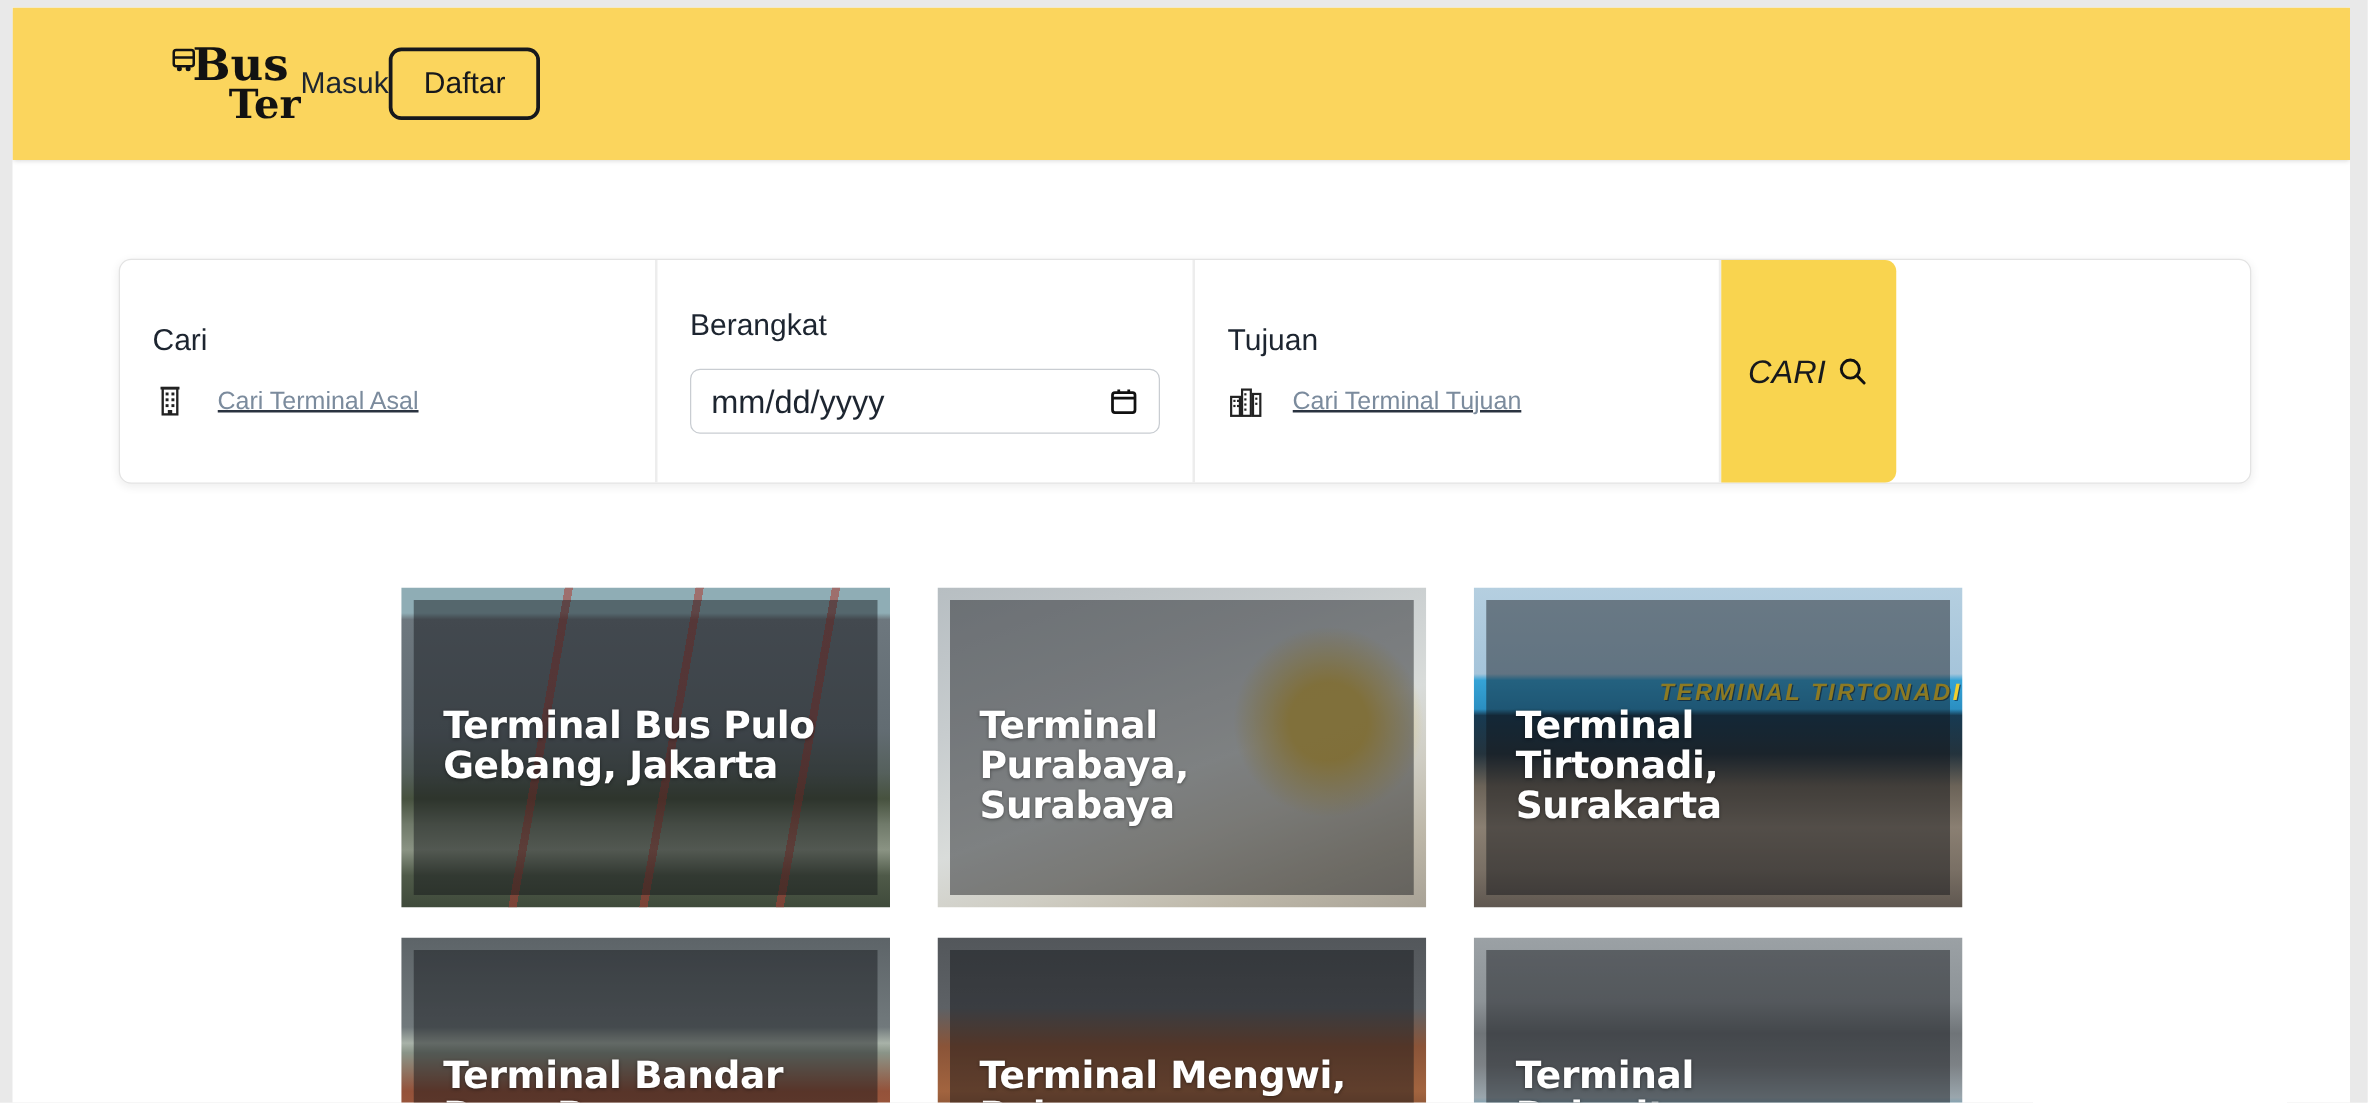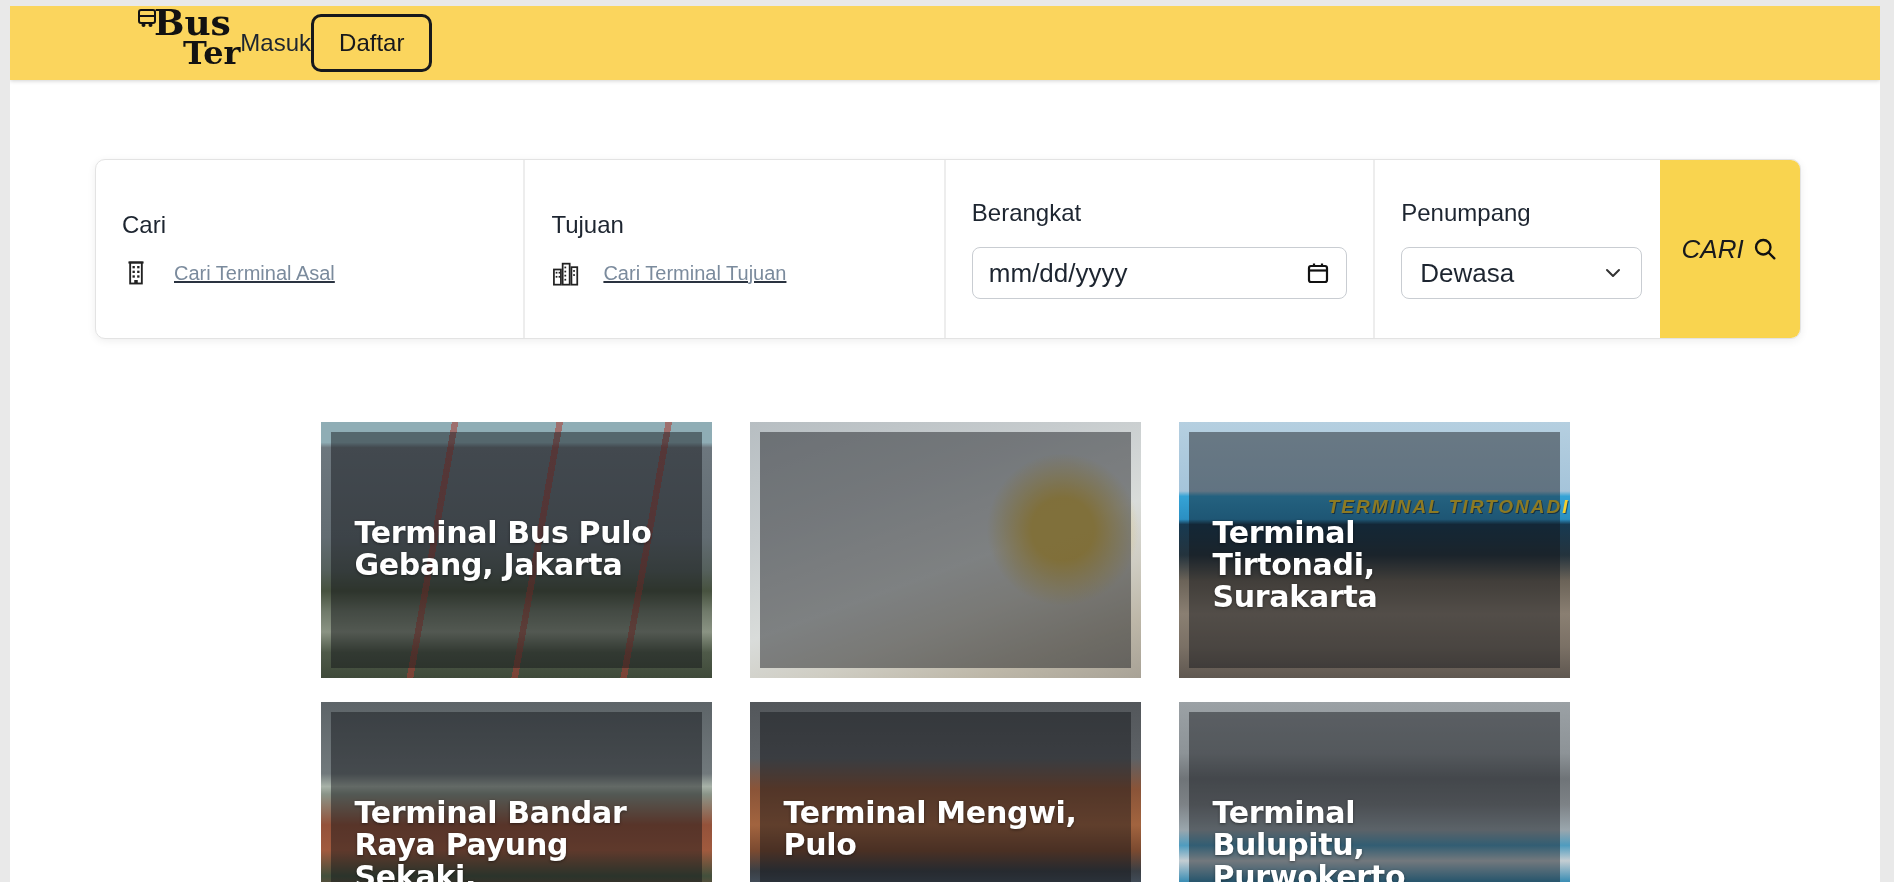--- a/index.html
+++ b/index.html
@@ -2,21 +2,21 @@
 <html><head>
 <meta charset="utf-8">
 <style>
   * { margin:0; padding:0; box-sizing:border-box; }
   html,body { width:1894px; height:882px; overflow:hidden;
     font-family:"Liberation Sans","DejaVu Sans",sans-serif; background:#e9e9e9; }
   .viewport { position:absolute; left:10px; top:6px; right:14px; bottom:0;
     background:#ffffff; overflow:hidden; }
 
   
-  .header { height:74px; background:#fbd55d; display:flex; 
+  .header { height:122px; background:#fbd55d; display:flex; align-items:center;
     padding:0 97px 0 125px; box-shadow:0 1px 4px rgba(0,0,0,.18); }
   .logo { font-family:"DejaVu Serif","Liberation Serif",serif; font-weight:bold;
     color:#121212; line-height:.9; cursor:pointer; }
   .logo-l1 { display:flex; align-items:center; font-size:36px; }
   .logo-l1 svg { margin-right:-5px; margin-top:-8px; }
   .logo-l2 { font-size:32px; padding-left:48px; margin-top:1px; }
   .nav { flex:1; display:flex; justify-content:center; gap:28px; }
   .nav a { font-size:24px; color:#1d2530; text-decoration:none; cursor:pointer; }
   .auth { display:flex; align-items:center; }
   .masuk { font-size:24px; color:#1d2530; cursor:pointer; text-decoration:none; }
@@ -124,20 +124,33 @@
           <rect x="9" y="10" width="2" height="2" fill="#222"></rect>
             <rect x="13" y="10" width="2" height="2" fill="#222"></rect>
           <rect x="9" y="14" width="2" height="2" fill="#222"></rect>
             <rect x="13" y="14" width="2" height="2" fill="#222"></rect>
           <rect x="10.5" y="18" width="3" height="3" fill="#222"></rect>
         </svg>
         <input class="text-input" type="text" placeholder="Cari Terminal Asal" style="">
       </div>
     </div>
 
+    <div class="field f-berangkat">
+      <div class="field-label">Berangkat</div>
+      <div class="date-box">
+        <span>mm/dd/yyyy</span>
+        <svg width="24" height="24" viewBox="0 0 24 24">
+          <rect x="3" y="5" width="18" height="16" rx="2" fill="none" stroke="#111" stroke-width="2.2"></rect>
+          <line x1="3" y1="9.5" x2="21" y2="9.5" stroke="#111" stroke-width="2.2"></line>
+          <line x1="8" y1="2.5" x2="8" y2="6" stroke="#111" stroke-width="2.2"></line>
+          <line x1="16" y1="2.5" x2="16" y2="6" stroke="#111" stroke-width="2.2"></line>
+        </svg>
+      </div>
+    </div>
+
     <div class="field f-tujuan">
       <div class="field-label">Tujuan</div>
       <div class="input-row">
         <svg width="28" height="28" viewBox="0 0 24 24">
           <rect x="2.5" y="9" width="6" height="13" fill="none" stroke="#222" stroke-width="1.5"></rect>
           <rect x="10" y="4" width="6" height="18" fill="none" stroke="#222" stroke-width="1.5"></rect>
           <rect x="17.5" y="7" width="5" height="15" fill="none" stroke="#222" stroke-width="1.5"></rect>
           <rect x="4" y="11" width="1.5" height="1.5" fill="#222"></rect>
             <rect x="6.5" y="11" width="1.5" height="1.5" fill="#222"></rect>
           <rect x="4" y="14.5" width="1.5" height="1.5" fill="#222"></rect>
@@ -146,42 +159,20 @@
             <rect x="11.5" y="10" width="1.5" height="1.5" fill="#222"></rect>
           <rect x="11.5" y="13.5" width="1.5" height="1.5" fill="#222"></rect>
             <rect x="11.5" y="17" width="1.5" height="1.5" fill="#222"></rect>
           <rect x="19" y="9.5" width="1.5" height="1.5" fill="#222"></rect>
             <rect x="19" y="13" width="1.5" height="1.5" fill="#222"></rect>
         </svg>
         <input class="text-input" type="text" placeholder="Cari Terminal Tujuan" style="">
       </div>
     </div>
 
-    <div class="field f-berangkat">
-      <div class="field-label">Berangkat</div>
-      <div class="date-box">
-        <span>mm/dd/yyyy</span>
-        <svg width="24" height="24" viewBox="0 0 24 24">
-          <rect x="3" y="5" width="18" height="16" rx="2" fill="none" stroke="#111" stroke-width="2.2"></rect>
-          <line x1="3" y1="9.5" x2="21" y2="9.5" stroke="#111" stroke-width="2.2"></line>
-          <line x1="8" y1="2.5" x2="8" y2="6" stroke="#111" stroke-width="2.2"></line>
-          <line x1="16" y1="2.5" x2="16" y2="6" stroke="#111" stroke-width="2.2"></line>
-        </svg>
-      </div>
-    </div>
-
-    <div class="field f-penumpang" style="border-right:none">
-      <div class="field-label">Penumpang</div>
-      <div class="select-box">
-        <span>Dewasa</span>
-        <svg width="20" height="20" viewBox="0 0 20 20">
-          <path d="M4 7 L10 13 L16 7" fill="none" stroke="#333" stroke-width="2" stroke-linecap="round" stroke-linejoin="round"></path>
-        </svg>
-      </div>
-    </div>
 
     <button class="cari">
       <span>CARI</span>
       <svg width="28" height="28" viewBox="0 0 24 24">
         <circle cx="10.5" cy="10.5" r="6.2" fill="none" stroke="#111" stroke-width="2"></circle>
         <line x1="15" y1="15" x2="20" y2="20" stroke="#111" stroke-width="2" stroke-linecap="round"></line>
       </svg>
     </button>
   </div>
 
@@ -190,20 +181,21 @@
       <div class="photo photo-1"></div>
 
       <div class="overlay"></div>
       <div class="card-title">Terminal Bus Pulo Gebang, Jakarta</div>
     </div>
 
     <div class="card">
       <div class="photo photo-2"></div>
 
       <div class="overlay"></div>
+      <div class="card-title">Terminal Purabaya, Surabaya</div>
     </div>
 
     <div class="card">
       <div class="photo photo-3"></div>
       <div class="photo-sign">TERMINAL TIRTONADI</div>
       <div class="overlay"></div>
       <div class="card-title">Terminal Tirtonadi, Surakarta</div>
     </div>
 
     <div class="card">

